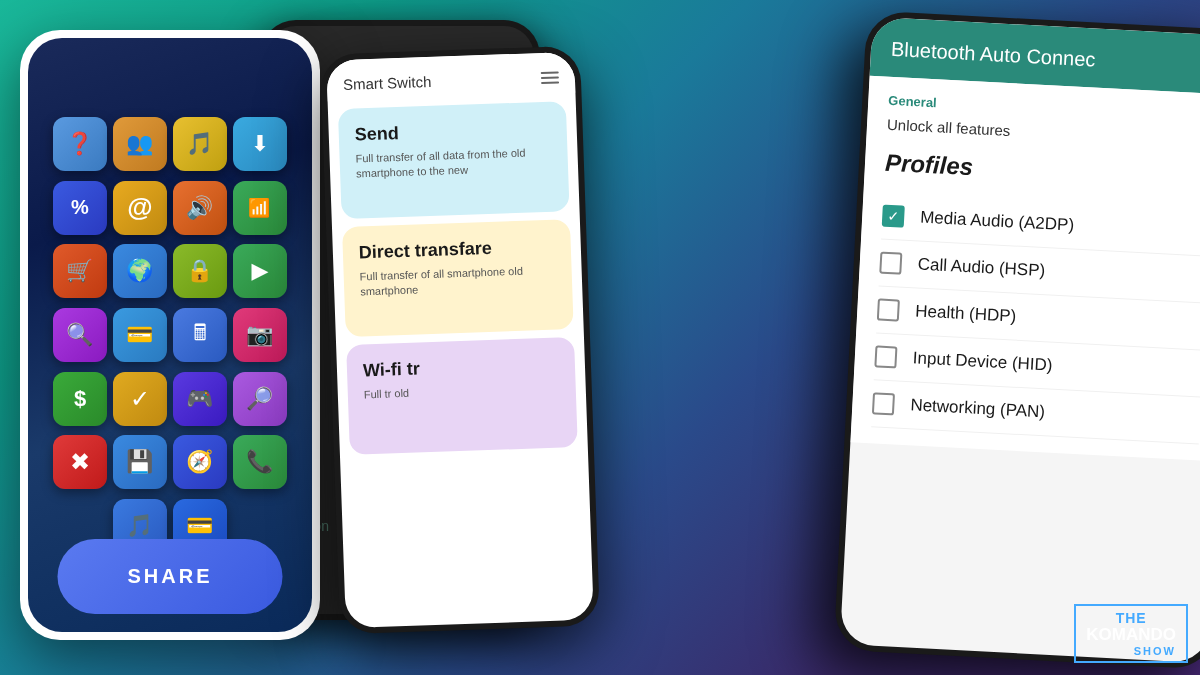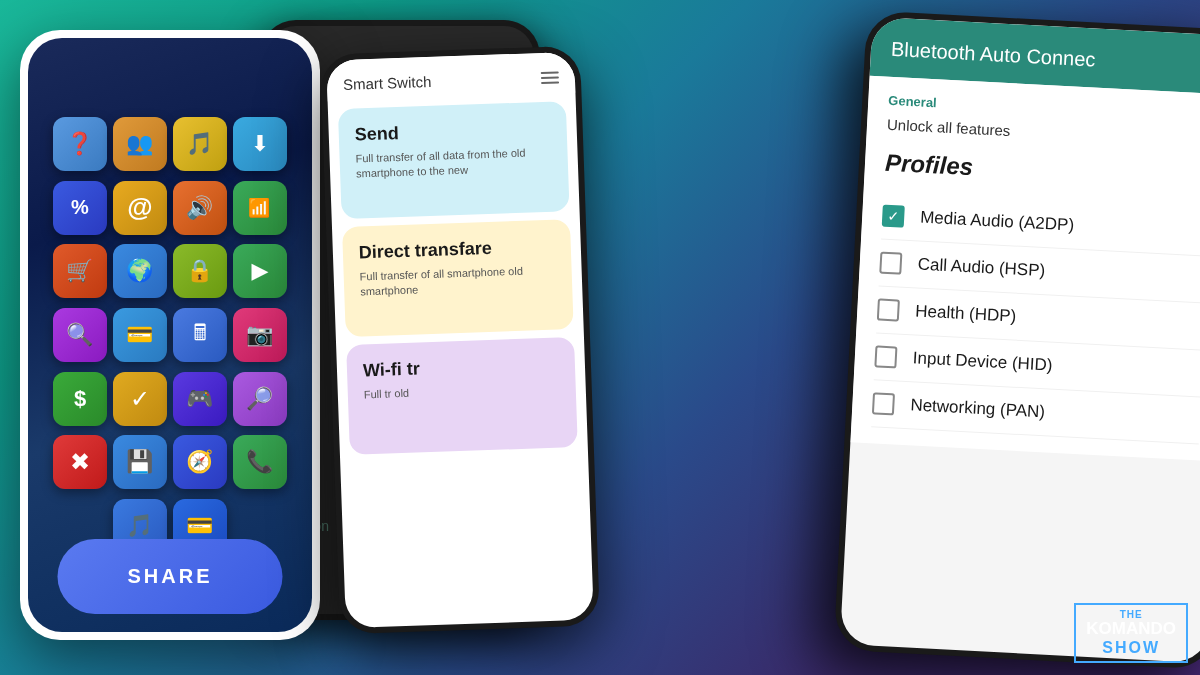--- a/index.html
+++ b/index.html
@@ -463,17 +463,17 @@
       <div class="profile-item">
         <div class="profile-checkbox"></div>
         <span class="profile-name">Networking (PAN)</span>
       </div>
     </div>
   </div>
 </div>
 
 <div class="watermark">
   <div style="border: 2px solid #4af; padding: 4px 10px; display:inline-block;">
-    <div style="color:#4af; font-size:10px; font-weight:700; letter-spacing:1px; text-align:center;">THE</div>
+    <div style="color:#4af; font-size:14px; font-weight:700; letter-spacing:1px; text-align:center;">THE</div>
     <div style="color:white; font-size:17px; font-weight:900; text-align:center; line-height:1.1;">KOMANDO</div>
-    <div style="color:#4af; font-size:16px; font-weight:700; letter-spacing:2px; text-align:center;">SHOW</div>
+    <div style="color:#4af; font-size:11px; font-weight:700; letter-spacing:2px; text-align:right;">SHOW</div>
   </div>
 </div>
 
 </body></html>

